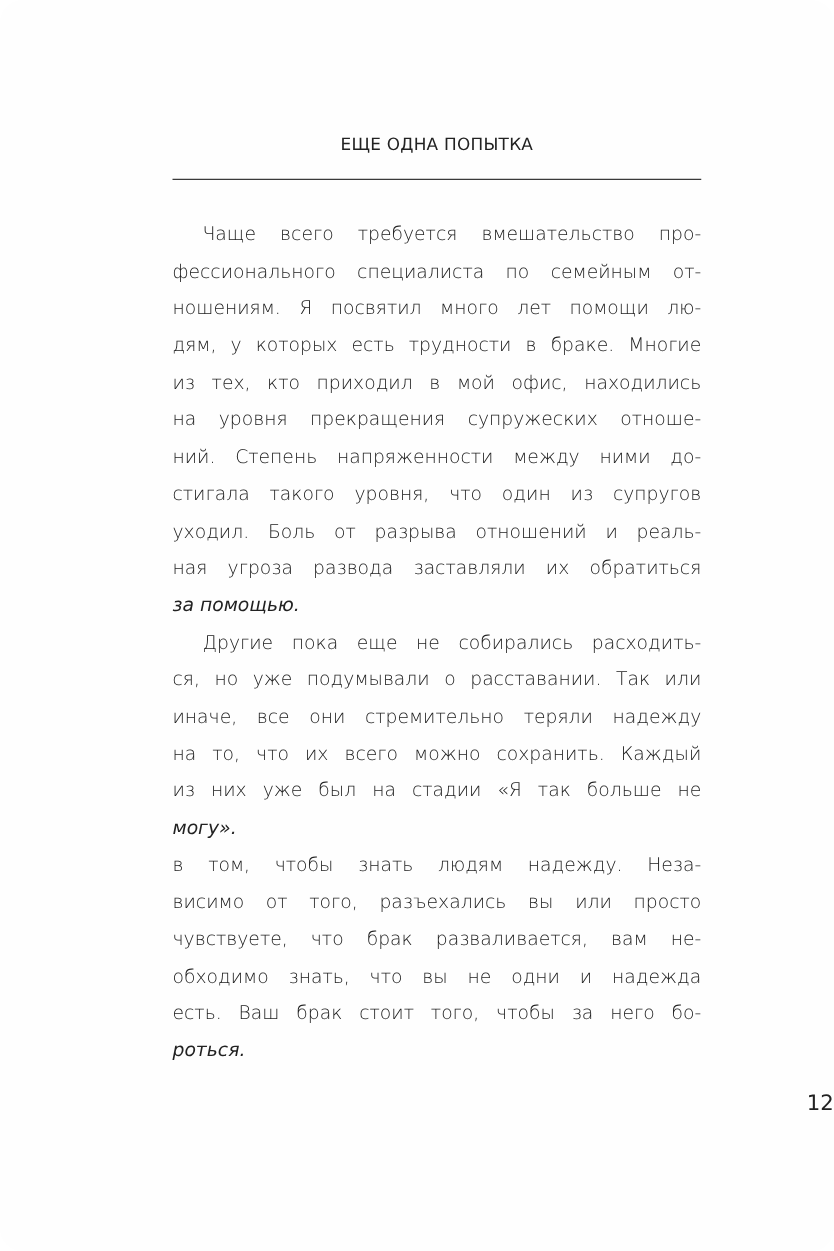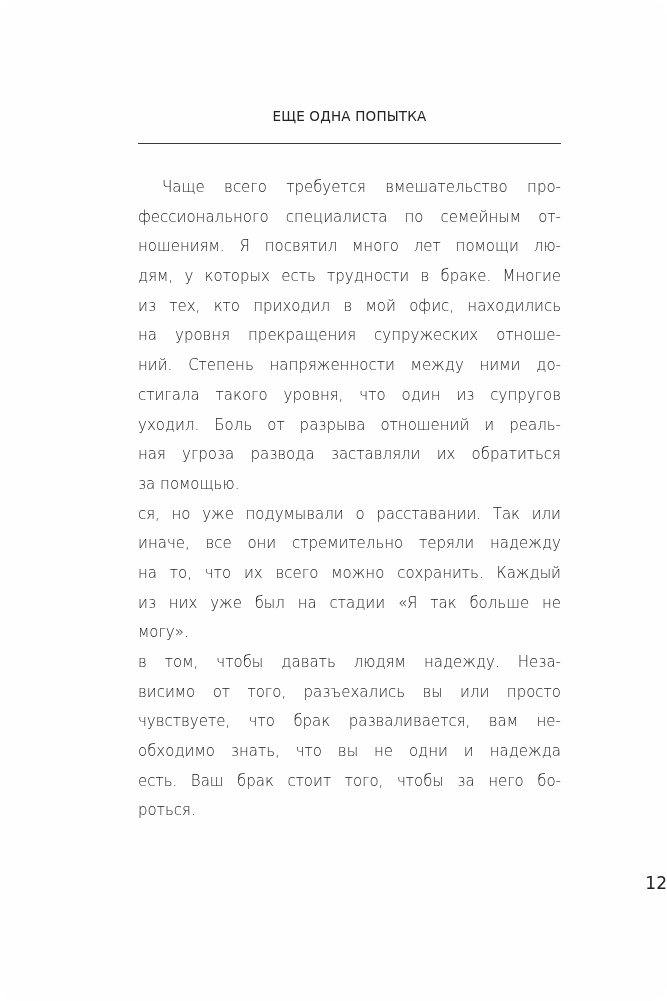--- a/index.html
+++ b/index.html
@@ -54,20 +54,21 @@
     }
     .line {
       display: block;
       white-space: nowrap;
       text-align: justify;
       text-align-last: justify;
       height: 29.7px;
     }
     .line.last {
       text-align-last: left;
+      font-style: italic;
     }
     .line.indent {
       padding-left: 24px;
     }
     .page-number {
       position: absolute;
       left: 0;
       width: 667px;
       top: 873px;
       text-align: right;
@@ -95,29 +96,30 @@
       <span class="line">из тех, кто приходил в мой офис, находились</span>
       <span class="line">на уровня прекращения супружеских отноше-</span>
       <span class="line">ний. Степень напряженности между ними до-</span>
       <span class="line">стигала такого уровня, что один из супругов</span>
       <span class="line">уходил. Боль от разрыва отношений и реаль-</span>
       <span class="line">ная угроза развода заставляли их обратиться</span>
       <span class="line last">за помощью.</span>
     </div>
 
     <div>
+      <span class="line indent">Другие пока еще не собирались расходить-</span>
       <span class="line">ся, но уже подумывали о расставании. Так или</span>
       <span class="line">иначе, все они стремительно теряли надежду</span>
       <span class="line">на то, что их всего можно сохранить. Каждый</span>
       <span class="line">из них уже был на стадии «Я так больше не</span>
       <span class="line last">могу».</span>
     </div>
 
     <div>
-      <span class="line">в том, чтобы давать людям надежду. Неза-</span>
+      <span class="line">в том, чтобы знать людям надежду. Неза-</span>
       <span class="line">висимо от того, разъехались вы или просто</span>
       <span class="line">чувствуете, что брак разваливается, вам не-</span>
       <span class="line">обходимо знать, что вы не одни и надежда</span>
       <span class="line">есть. Ваш брак стоит того, чтобы за него бо-</span>
       <span class="line last">роться.</span>
     </div>
 
   </div>
 
   <div class="page-number">12</div>

